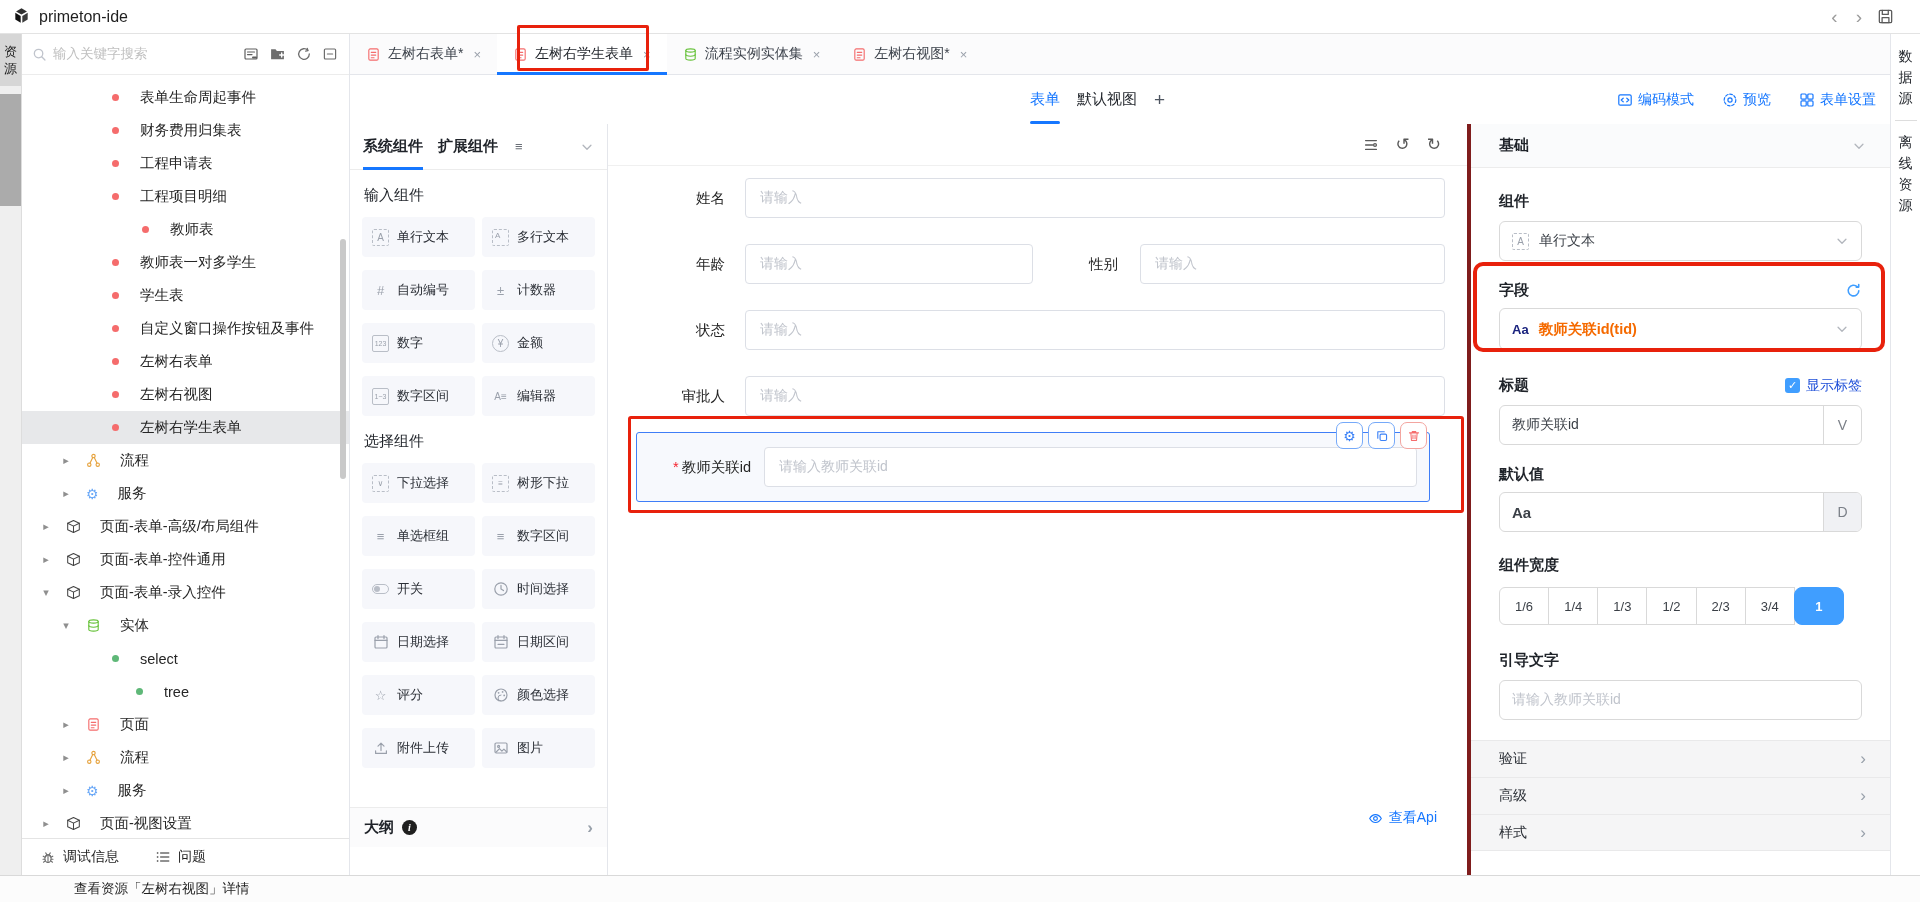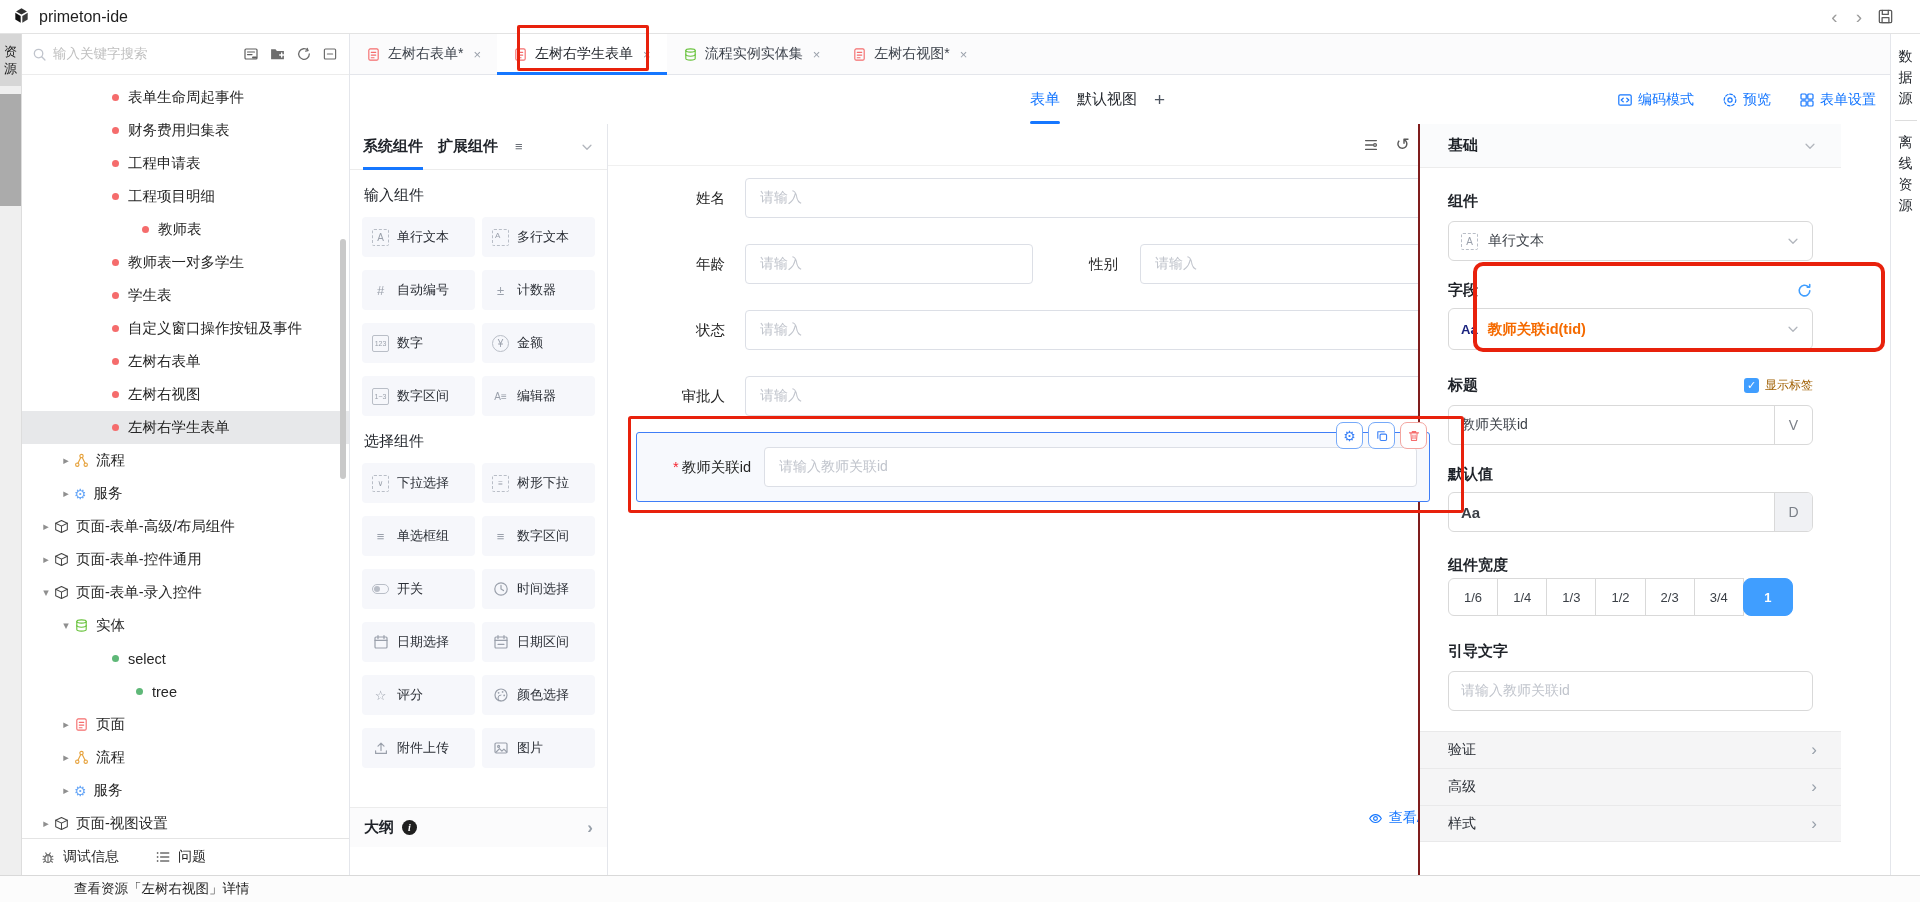--- a/index.html
+++ b/index.html
@@ -25,21 +25,21 @@
   #activity .athumb { width:100%; height:112px; background:#ababab; margin-top:8px; }
 
   
   #explorer { position:absolute; left:22px; top:34px; width:328px; bottom:27px; background:#fff;
     border-right:1px solid #e4e6eb; display:flex; flex-direction:column; }
   .search-row { height:41px; flex:none; border-bottom:1px solid #ececec; display:flex; align-items:center; padding:0 8px; gap:4px; }
   .search-box { flex:1; display:flex; align-items:center; gap:6px; padding-left:2px; }
   .search-box .ph { color:#bfbfbf; font-size:13.5px; }
   .tool-ic { padding:2px 3px; cursor:pointer; }
   #tree { flex:1; position:relative; padding-top:6px; overflow:hidden; }
-  .trow { height:33px; display:flex; align-items:center; font-size:14.5px; color:#262626; cursor:pointer; white-space:nowrap; }
+  .trow { height:33px; display:flex; align-items:center; font-size:14.5px; color:#262626; cursor:pointer; white-space:nowrap;gap:12px; }
   .trow.sel { background:#e7e8ea; }
   .trow .caret { width:16px; font-size:11px; color:#8f8f8f; text-align:center; flex:none; }
   .trow .ticon { margin-right:7px; display:inline-flex; }
   .dot { width:7px; height:7px; border-radius:50%; flex:none; margin-right:9px; }
   .sbthumb { position:absolute; right:3px; top:164px; width:6px; height:240px; background:#c9c9c9; border-radius:3px; }
   .exp-footer { height:37px; flex:none; border-top:1px solid #e4e4e4; display:flex; align-items:center; gap:36px; padding:0 18px; font-size:14px; color:#1f1f1f; }
   .exp-footer .fitem { display:flex; align-items:center; gap:7px; cursor:pointer; }
 
   
   #tabbar { position:absolute; left:350px; top:34px; right:30px; height:41px; background:#fbfbfc;
@@ -99,33 +99,33 @@
   .sel-wrap .flabel { width:127px; padding-right:13px; }
   .sel-wrap .finput { margin-right:12px; background:#fff; }
   .req-star { color:#f5222d; margin-right:3px; }
   .sel-actions { position:absolute; top:-11px; right:2px; display:flex; gap:5px; z-index:30; }
   .act-btn { width:27px; height:27px; border-radius:7px; background:#fff; display:flex; align-items:center; justify-content:center; cursor:pointer; }
   .act-blue { border:1px solid #75a9f9; color:#3c82f7; font-size:14px; }
   .act-red { border:1px solid #f3a5a0; }
   .view-api { position:absolute; right:30px; bottom:48px; display:flex; align-items:center; gap:6px; color:#1677ff; font-size:14px; cursor:pointer; }
 
   
-  #inspector { position:absolute; left:1418px; top:124px; width:423px; bottom:27px; background:#fff; border-left:2px solid #7f1d1d; }
+  #inspector { position:absolute; left:1467px; top:124px; width:423px; bottom:27px; background:#fff; border-left:4px solid #7f1d1d; }
   .insp-head { height:44px; background:#fafbfc; border-bottom:1px solid #ececec; display:flex; align-items:center; padding:0 24px 0 28px; font-size:15px; font-weight:700; color:#1f2329; }
   .insp-head .grow { flex:1; }
   .insp-body { padding:0 28px; }
   .plabel { font-size:15px; font-weight:700; color:#1f2329; }
   .prow { display:flex; align-items:center; }
   .pselect { height:40px; border:1px solid #d9d9d9; border-radius:6px; display:flex; align-items:center; padding:0 12px; gap:10px; cursor:pointer; background:#fff; }
   .pselect .grow { flex:1; }
-  .mt24{margin-top:24px;} .mt20{margin-top:20px;} .mt26{margin-top:26px;} .mt10{margin-top:10px;} .mt8{margin-top:8px;} .mt12{margin-top:3px;}
+  .mt24{margin-top:24px;} .mt20{margin-top:20px;} .mt26{margin-top:26px;} .mt10{margin-top:10px;} .mt8{margin-top:8px;} .mt12{margin-top:12px;}
   .aa-prefix { font-size:13px; font-weight:700; color:#1a237e; }
   .field-val { font-size:14.5px; font-weight:700; color:#f56a00; }
   .cbx { width:15px; height:15px; border-radius:3px; background:#409eff; color:#fff; font-size:11px; display:inline-flex; align-items:center; justify-content:center; margin-right:6px; cursor:pointer; }
-  .cbx-label { font-size:12px; color:#a16207; }
+  .cbx-label { font-size:14px; color:#1d4ed8; }
   .input-group { height:40px; border:1px solid #d9d9d9; border-radius:6px; display:flex; align-items:stretch; overflow:hidden; background:#fff; }
   .ig-val { flex:1; display:flex; align-items:center; padding:0 12px; font-size:14px; color:#3a3f46; }
   .ig-suffix { width:38px; border-left:1px solid #d9d9d9; display:flex; align-items:center; justify-content:center; color:#7a7f87; font-size:14px; cursor:pointer; }
   .ig-suffix.gray { background:#f0f1f4; }
   .seg { display:flex; width:345px; height:38px; }
   .seg-opt { flex:1; border:1px solid #d9d9d9; margin-left:-1px; display:flex; align-items:center; justify-content:center; font-size:13px; color:#3a3f46; cursor:pointer; background:#fff; }
   .seg-opt:first-child { margin-left:0; border-radius:6px 0 0 6px; }
   .seg-opt.on { background:#409eff; border-color:#409eff; color:#fff; border-radius:8px; font-weight:700; z-index:2; }
   .pinput { height:40px; border:1px solid #d9d9d9; border-radius:6px; display:flex; align-items:center; padding:0 12px; font-size:14px; color:#c0c4cc; background:#fff; }
   .collapsed { margin:20px -28px 0; }

